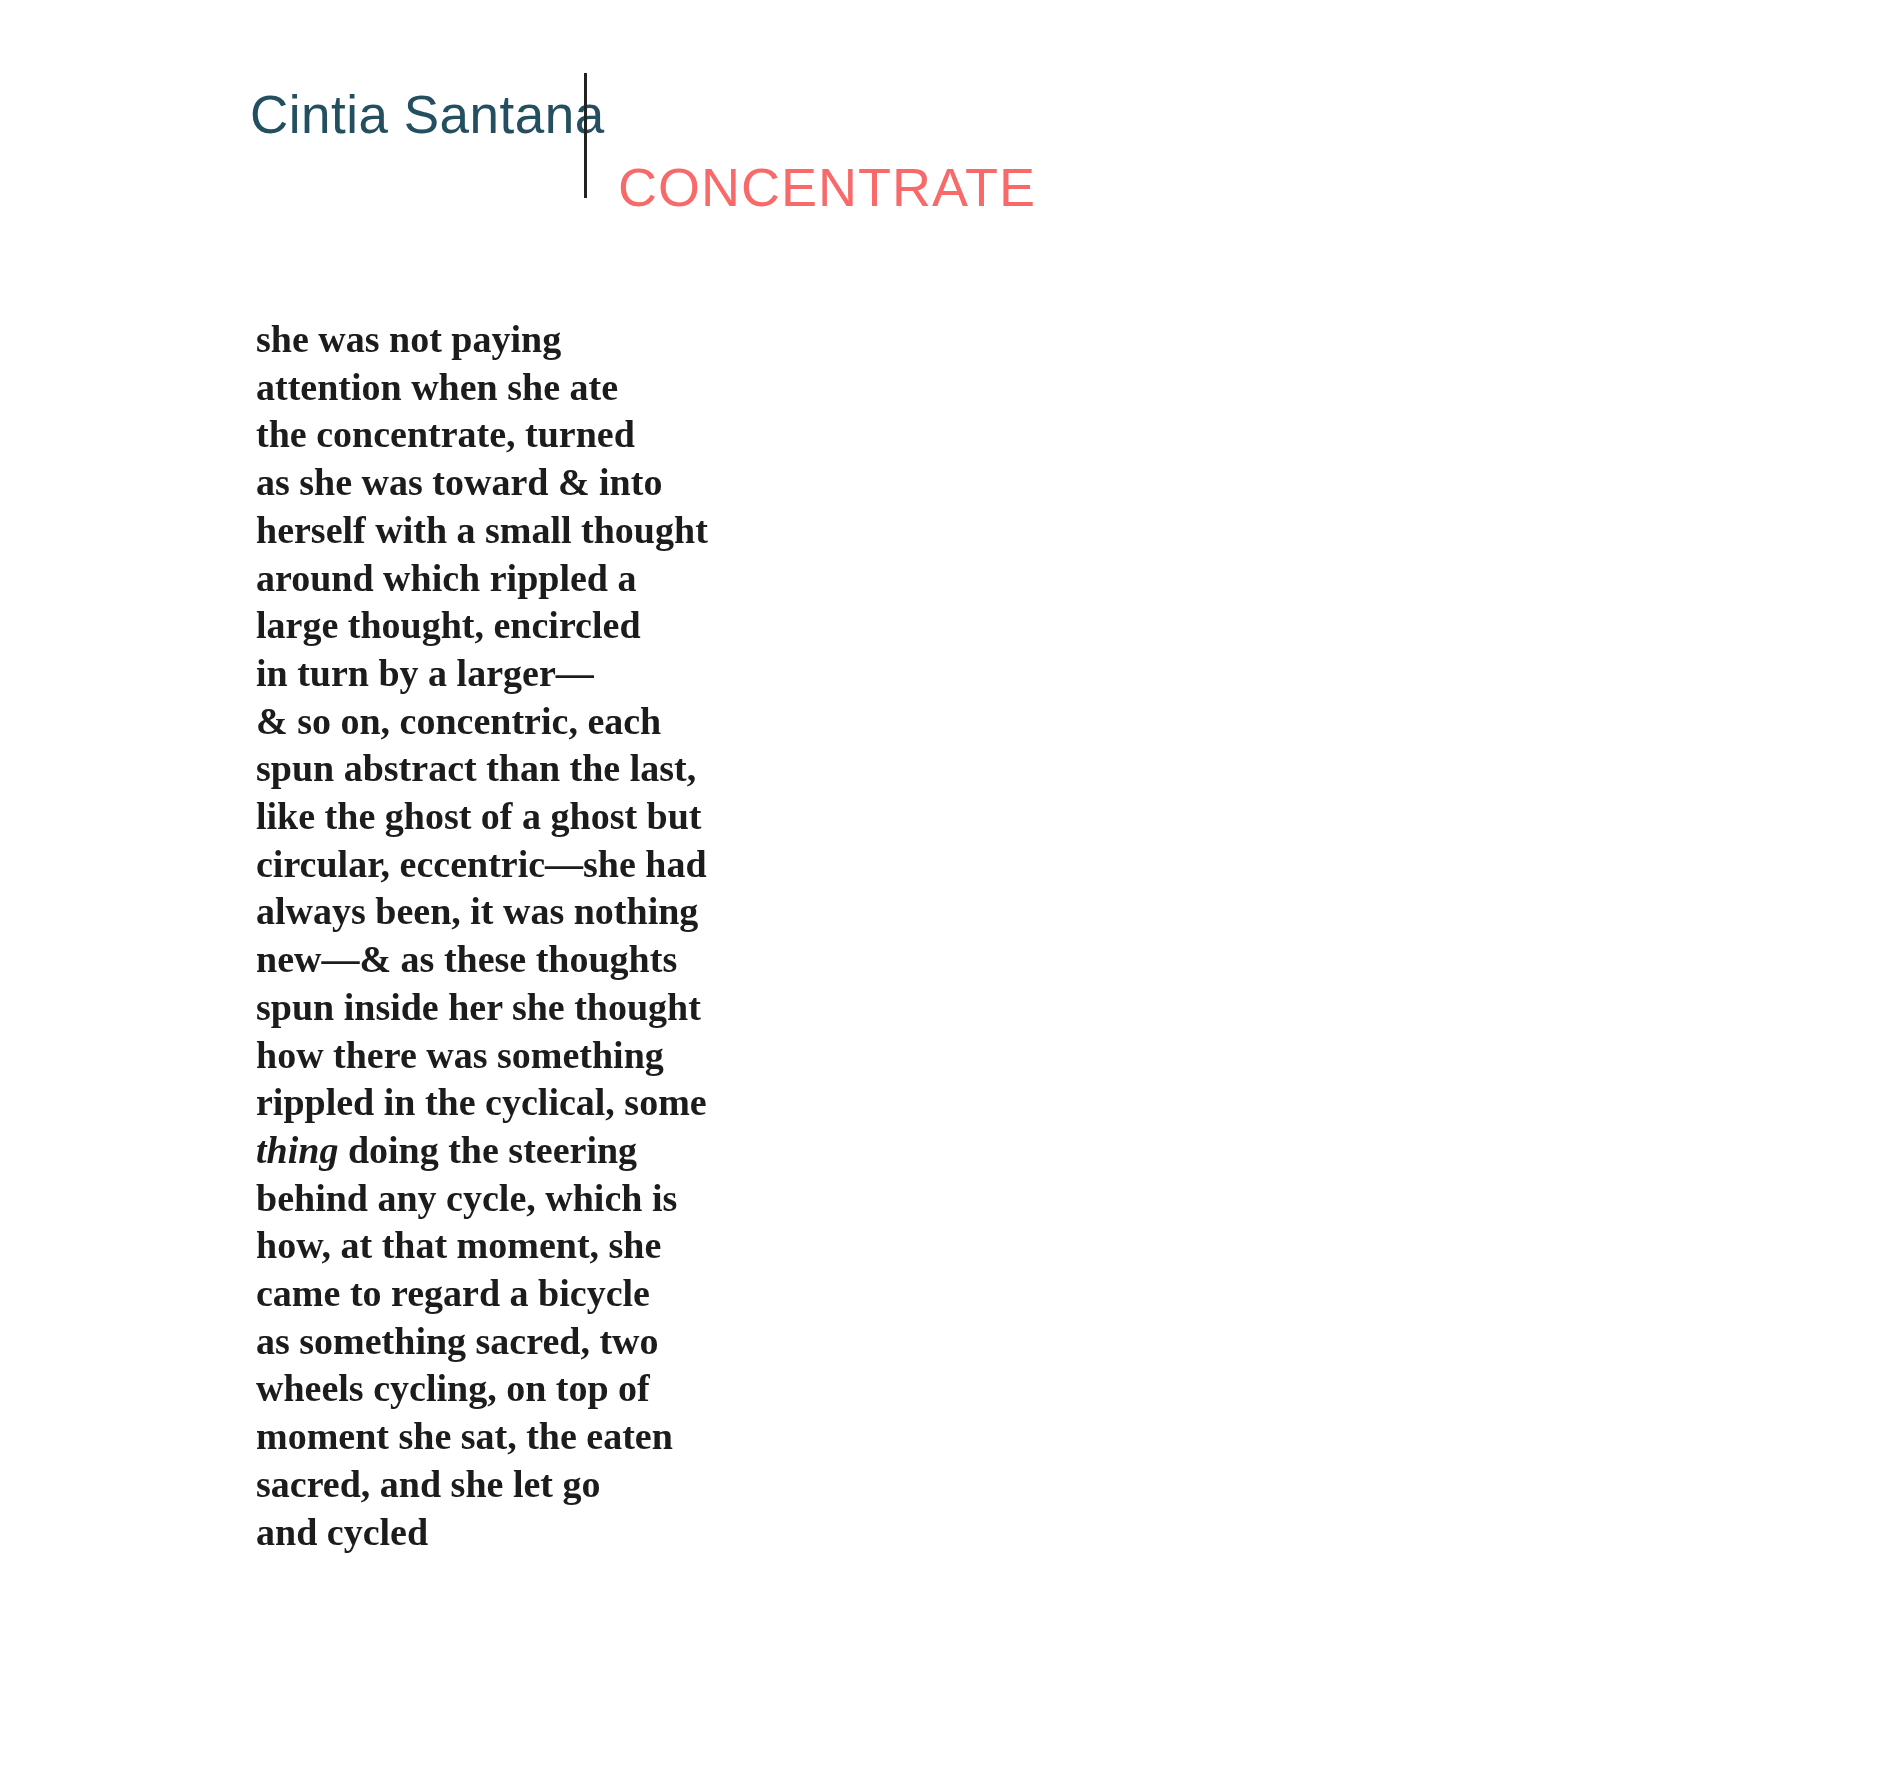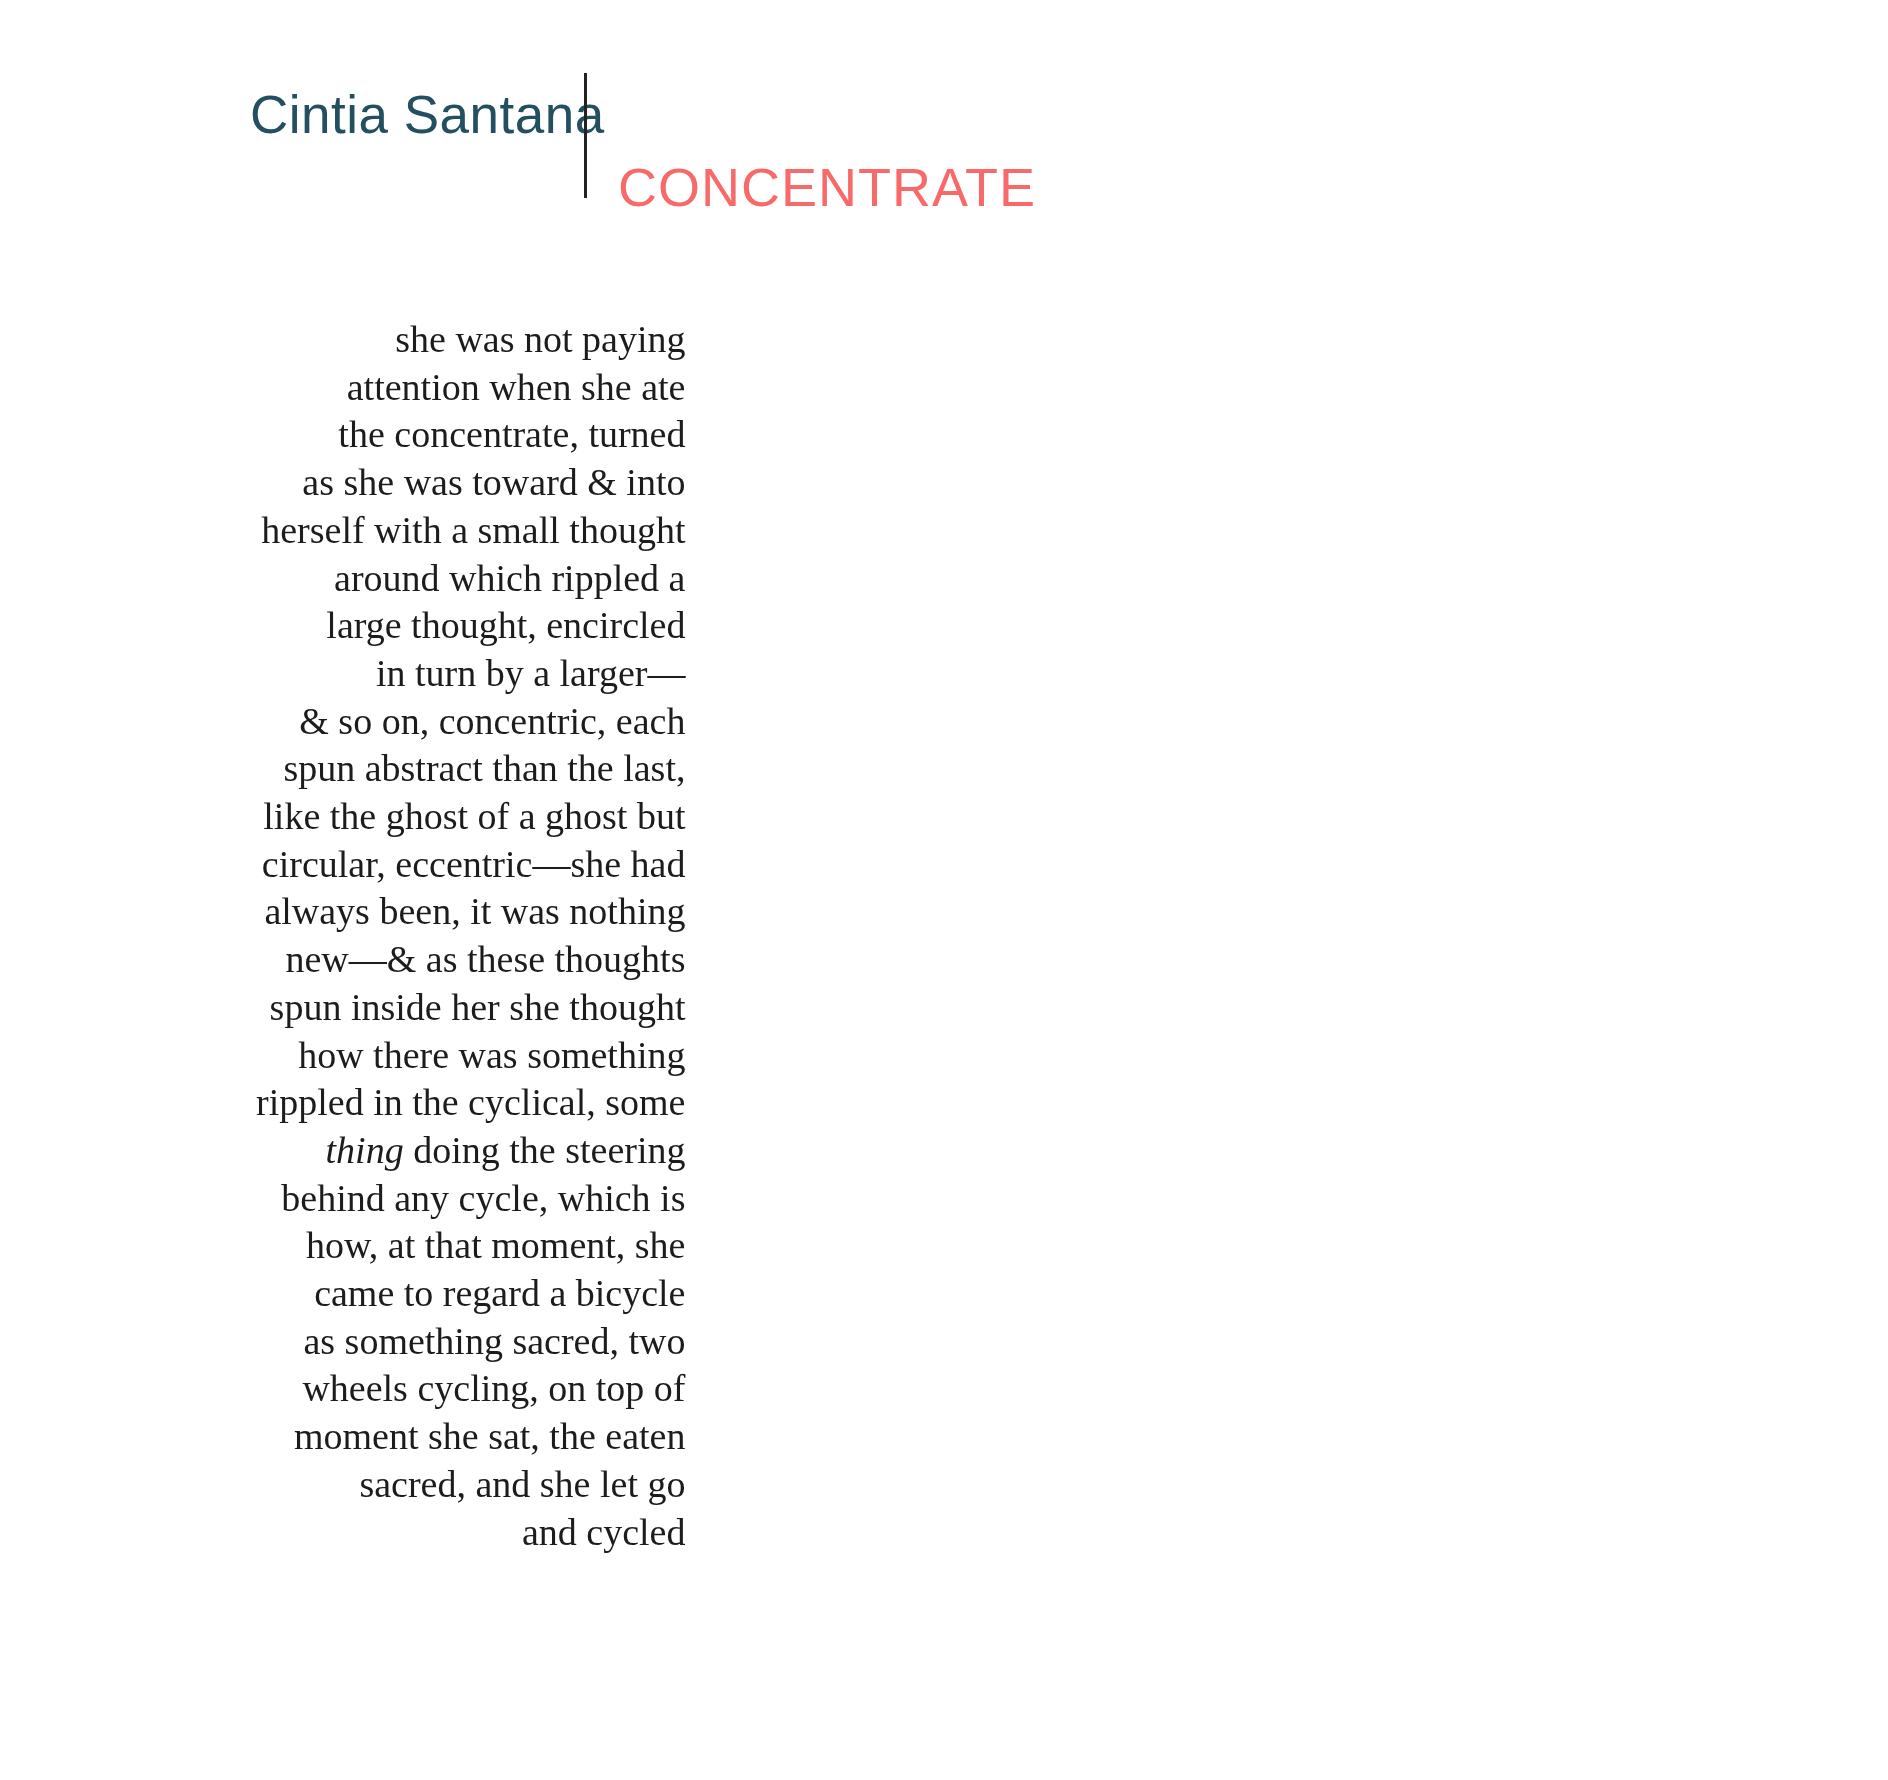--- a/index.html
+++ b/index.html
@@ -7,21 +7,20 @@
     padding: 0;
     background: #ffffff;
   }
   .canvas {
     position: relative;
     width: 1689px;
     height: 1780px;
     background: #ffffff;
     overflow: hidden;
     font-family: "Liberation Sans", sans-serif;
-    text-align: right;
   }
   .author-name {
     position: absolute;
     left: 250px;
     top: 88px;
     margin: 0;
     font-family: "Liberation Sans", sans-serif;
     font-size: 53px;
     font-weight: 500;
     line-height: 1;
@@ -47,20 +46,21 @@
     letter-spacing: 1px;
     white-space: nowrap;
   }
   .poem {
     position: absolute;
     left: 256px;
     top: 316px;
     font-family: "Liberation Serif", serif;
     font-size: 38px;
     line-height: 47.7px;
+    font-weight: bold;
   }
   .poem-line {
     white-space: nowrap;
   }
   .poem-line em {
     font-style: italic;
   }
 </style>
 </head>
 <body>

